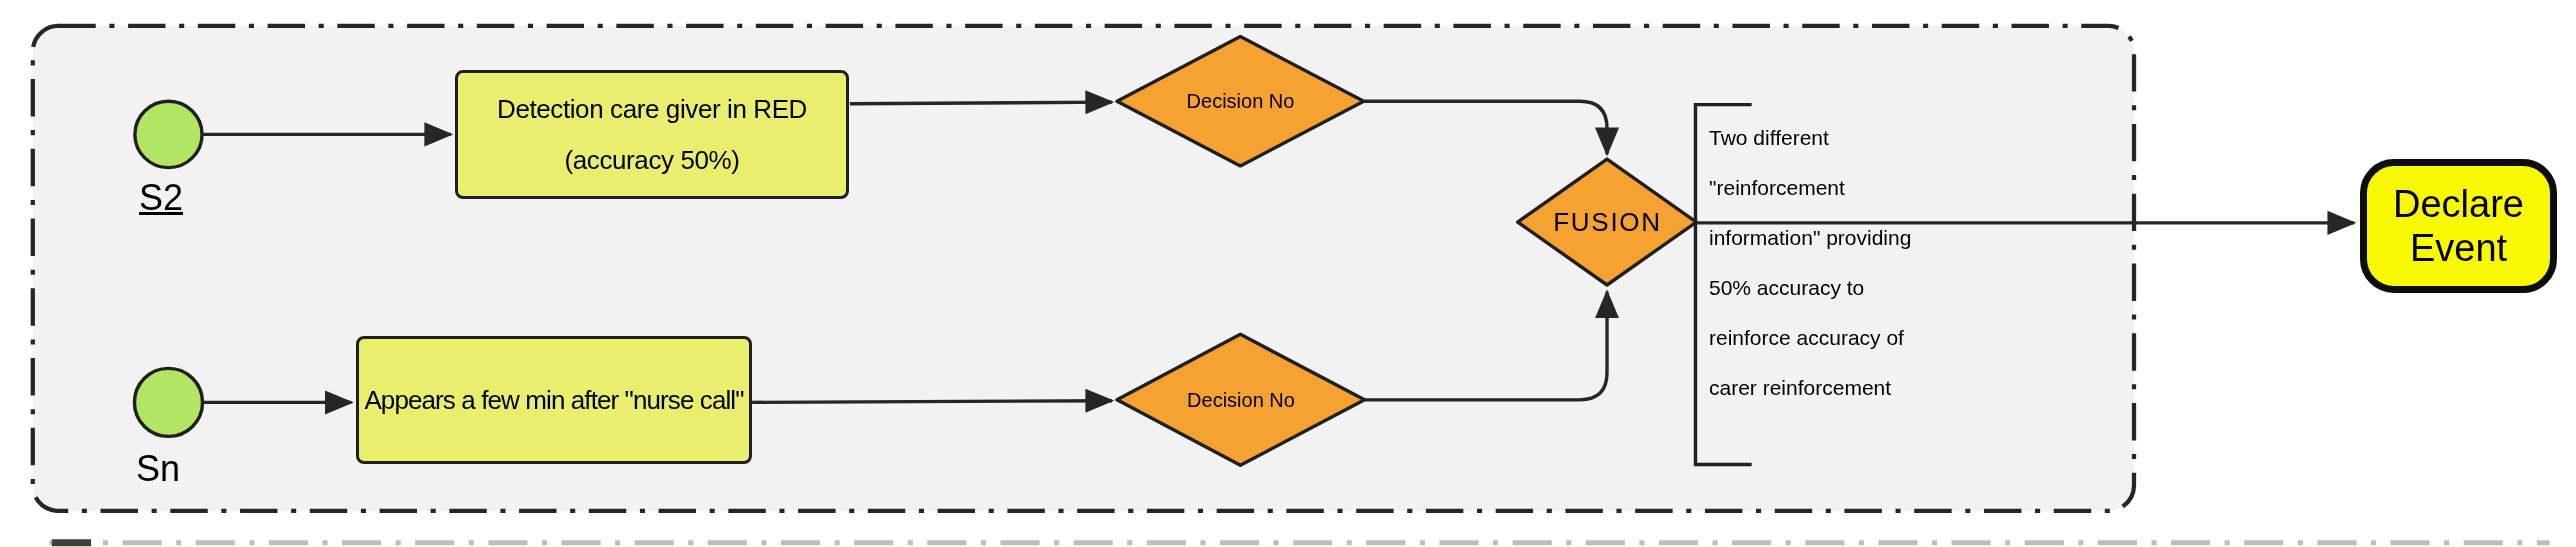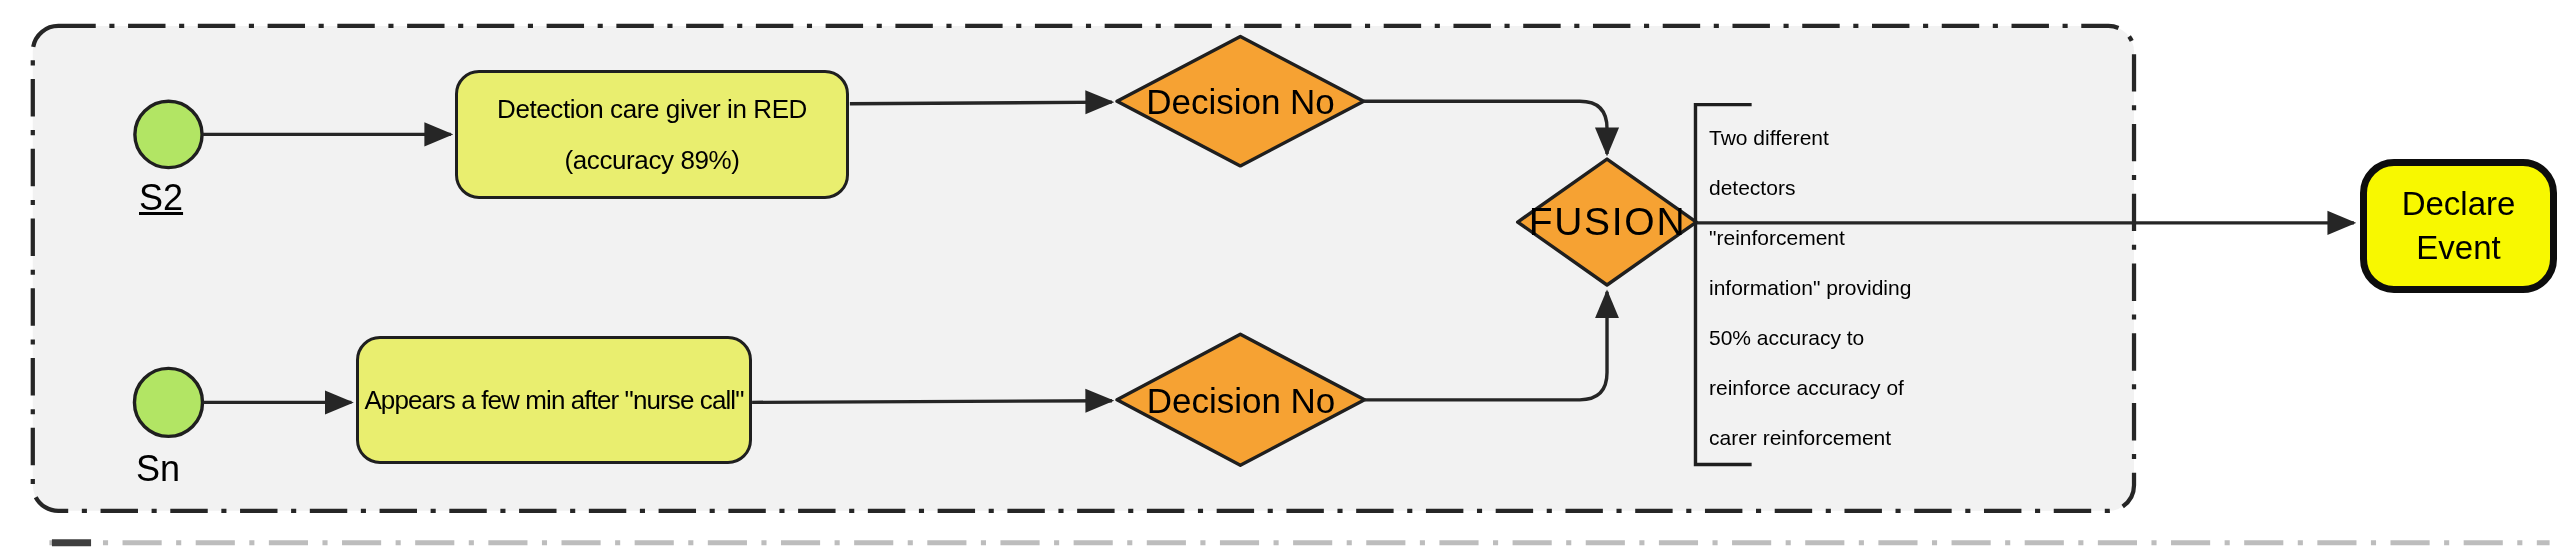--- a/index.html
+++ b/index.html
@@ -15,41 +15,41 @@
   .faint-line-start{fill:none;stroke:#3f3f3f;stroke-width:8;}
   .start-circle{fill:var(--start-fill);stroke:var(--shape-border);stroke-width:4;}
   .decision-poly{fill:var(--decision-fill);stroke:var(--shape-border);stroke-width:4;stroke-linejoin:round;}
   .connector{fill:none;stroke:var(--connector);stroke-width:4;marker-end:url(#ah);}
   .ah{fill:var(--connector);}
   .bracket{fill:none;stroke:var(--shape-border);stroke-width:4;}
 
   
   .process{
     position:absolute;display:flex;flex-direction:column;align-items:center;justify-content:center;
-    background:var(--process-fill);border:3.4px solid var(--shape-border);border-radius:24px;
+    background:var(--process-fill);border:3.4px solid var(--shape-border);border-radius:8px;
     font-size:26px;line-height:51px;text-align:left;letter-spacing:-0.4px;white-space:nowrap;box-sizing:border-box;
   }
   .process.p1{left:455px;top:70px;width:394px;height:129px;}
   .process.p2{left:356px;top:336px;width:396px;height:128px;letter-spacing:-0.9px;}
   .dtext{
     position:absolute;display:flex;align-items:center;justify-content:center;
-    font-size:35px;white-space:nowrap;
+    font-size:20px;white-space:nowrap;
   }
   .dtext.d1{left:1117px;top:37px;width:247px;height:129px;}
   .dtext.d2{left:1117px;top:335px;width:248px;height:131px;}
-  .dtext.fus{left:1518px;top:159px;width:179px;height:126px;font-size:39px;letter-spacing:1.7px;}
+  .dtext.fus{left:1518px;top:159px;width:179px;height:126px;font-size:26px;letter-spacing:1.7px;}
   .start-label{position:absolute;font-size:36px;line-height:41px;}
   .start-label.s2{left:139px;top:177px;text-decoration:underline;}
   .start-label.sn{left:136px;top:448px;}
   .annotation{position:absolute;left:1709px;top:113px;font-size:21px;line-height:50px;white-space:nowrap;}
   .event{
     position:absolute;left:2360px;top:159px;width:197px;height:134px;box-sizing:border-box;
     display:flex;flex-direction:column;align-items:center;justify-content:center;
     background:var(--event-fill);border:7.7px solid #0d0d0d;border-radius:34px;
-    font-size:33px;line-height:44px;text-align:center;
+    font-size:38px;line-height:44px;text-align:center;
   }
 </style>
 </head>
 <body>
 
 <div class="canvas">
 
   <svg class="layer" viewBox="0 0 3026 643">
     <defs>
       <marker id="ah" viewBox="0 0 12 10" refX="11" refY="5" markerWidth="34" markerHeight="30" orient="auto" markerUnits="userSpaceOnUse">
@@ -75,36 +75,35 @@
     <path class="connector" d="M883 473 L1306 471"></path>
     <path class="connector" d="M1602 119 H1856 Q1888 119 1888 151 V181"></path>
     <path class="connector" d="M1603 470 H1856 Q1888 470 1888 438 V343"></path>
     <path class="connector" d="M1993 262 H2766"></path>
 
     <path class="bracket" d="M2058 123 H1992 V546 H2058"></path>
   </svg>
 
   <div class="process p1">
     <span>Detection care giver in RED</span>
-    <span>(accuracy 89%)</span>
+    <span>(accuracy 50%)</span>
   </div>
   <div class="process p2">
     <span>Appears a few min after "nurse call"</span>
   </div>
 
   <div class="dtext d1">Decision No</div>
   <div class="dtext d2">Decision No</div>
   <div class="dtext fus">FUSION</div>
 
   <div class="start-label s2">S2</div>
   <div class="start-label sn">Sn</div>
 
   <div class="annotation">
     <div>Two different</div>
-    <div>detectors</div>
     <div>"reinforcement</div>
     <div>information" providing</div>
     <div>50% accuracy to</div>
     <div>reinforce accuracy of</div>
     <div>carer reinforcement</div>
   </div>
 
   <div class="event">
     <span>Declare</span>
     <span>Event</span>

